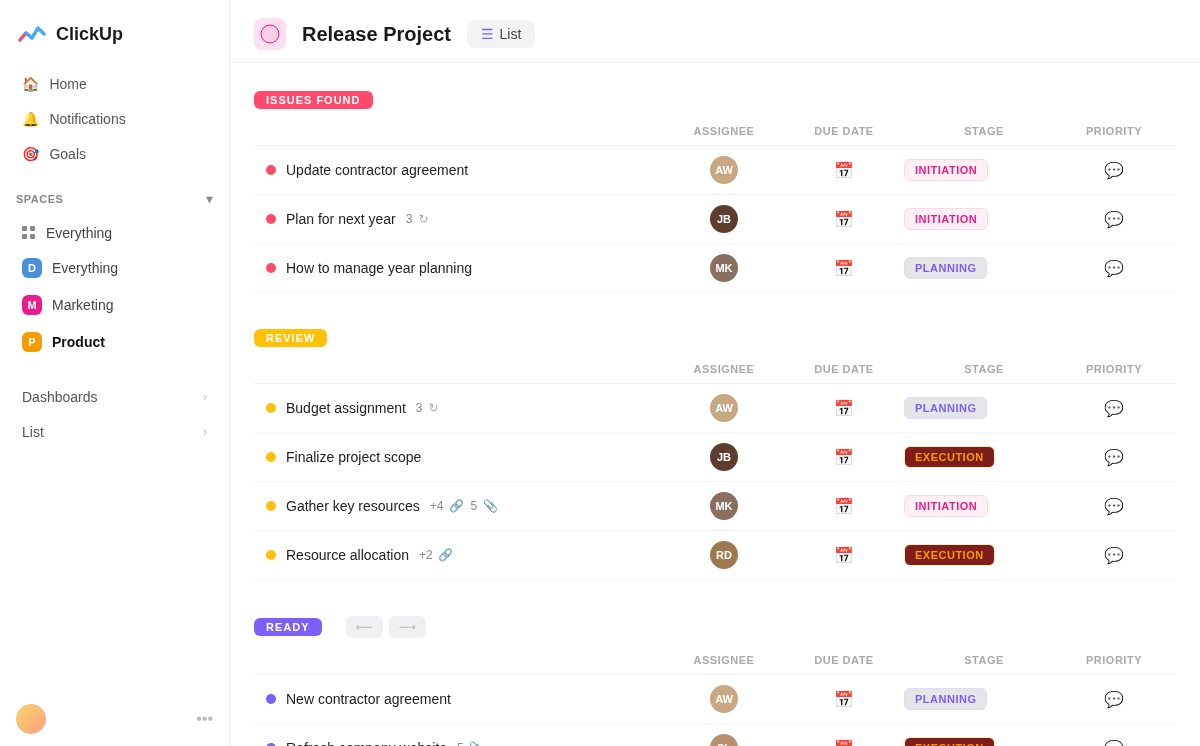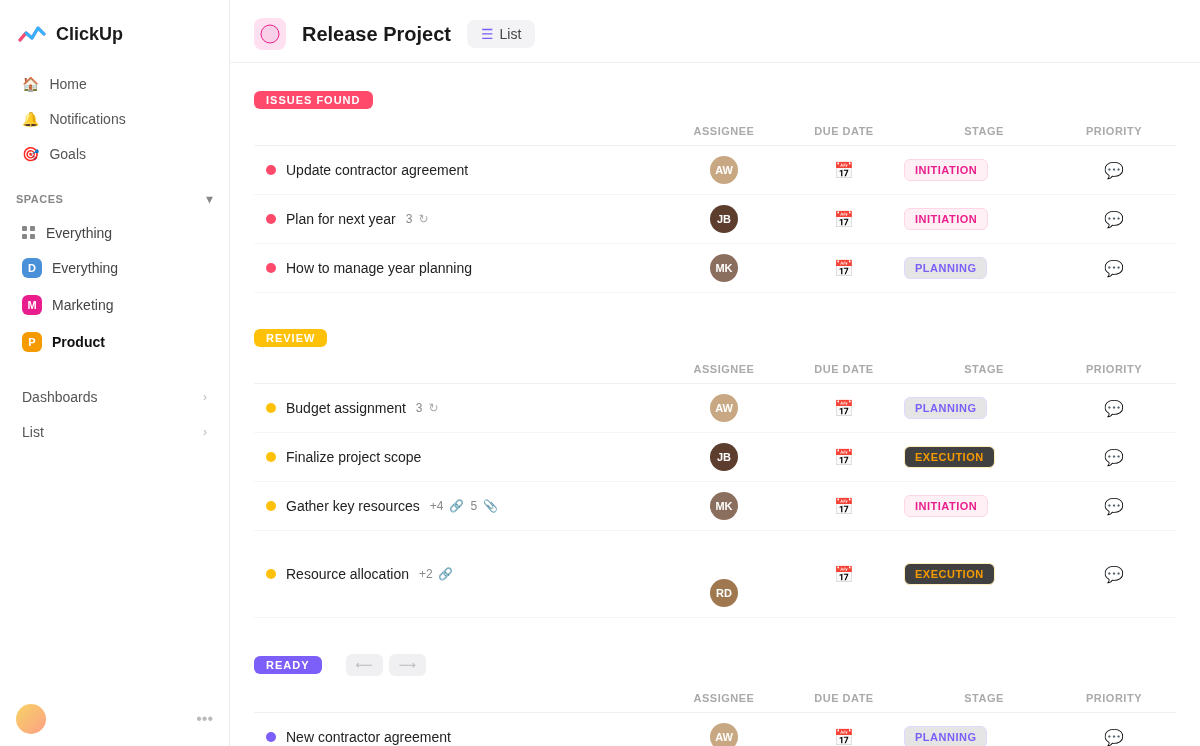--- a/index.html
+++ b/index.html
@@ -51,21 +51,21 @@
 
     .assignee-cell { display: flex; align-items: center; justify-content: center; }
     .avatar-placeholder { width: 28px; height: 28px; border-radius: 50%; display: flex; align-items: center; justify-content: center; font-size: 11px; font-weight: 600; color: #fff; flex-shrink: 0; }
 
     .date-cell { display: flex; align-items: center; justify-content: center; color: #ccc; }
 
     .stage-cell { display: flex; align-items: center; justify-content: flex-start; }
     .stage-badge { padding: 4px 10px; border-radius: 6px; font-size: 11px; font-weight: 700; letter-spacing: 0.5px; text-transform: uppercase; }
     .stage-initiation { background: #fff0f5; color: #e91e8c; border: 1px solid #ffd6e7; }
     .stage-planning { background: #e5e5e5; color: #7c5ef8; border: 1px solid #e0d9ff; }
-    .stage-execution { background: #404040; color: #f59b00; border: 1px solid #ffeeba; }
+    .stage-execution { background: #7f1d1d; color: #f59b00; border: 1px solid #ffeeba; }
 
     .priority-cell { display: flex; align-items: center; justify-content: center; color: #ddd; }
 
     .group-top { display: flex; align-items: center; gap: 12px; padding: 12px 0 0; }
     .group-controls { display: flex; align-items: center; gap: 6px; margin-left: 12px; }
     .ctrl-btn { background: #f0f0f3; border: none; border-radius: 6px; padding: 4px 10px; font-size: 12px; color: #888; cursor: pointer; display: flex; align-items: center; gap: 4px; }
 
     
     ::-webkit-scrollbar { width: 6px; }
     ::-webkit-scrollbar-track { background: transparent; }
@@ -326,21 +326,21 @@
       <div class="table-row">
         <div class="task-name">
           <div class="priority-dot dot-yellow"></div>
           <span>Resource allocation</span>
           <span class="task-meta">
             <span style="color:#888; font-size:12px;">+2</span>
             <span style="color:#aaa; font-size:12px;">🔗</span>
           </span>
         </div>
         <div class="assignee-cell">
-          <div class="avatar-placeholder" style="background:#a07850;margin-top:38px;">RD</div>
+          <div class="avatar-placeholder" style="background:#a07850;">RD</div>
         </div>
         <div class="date-cell">
             <span>📅</span>
           </div>
         <div class="stage-cell">
           <span class="stage-badge stage-execution">EXECUTION</span>
         </div>
         <div class="priority-cell">
           <span style="color:#ddd; font-size:16px;">💬</span>
         </div>

